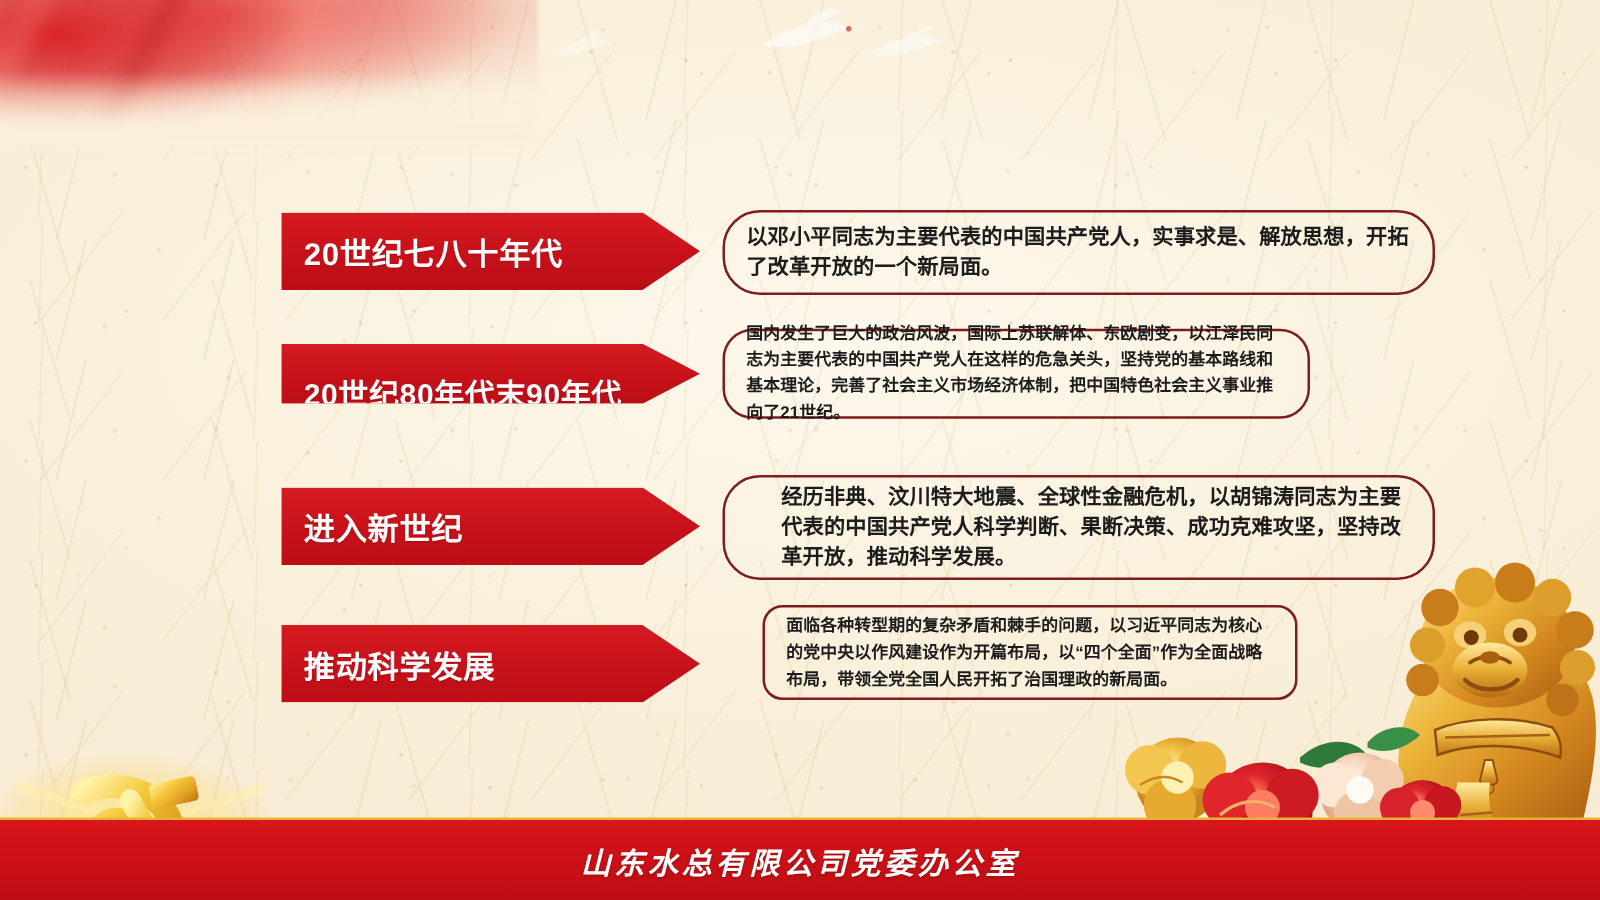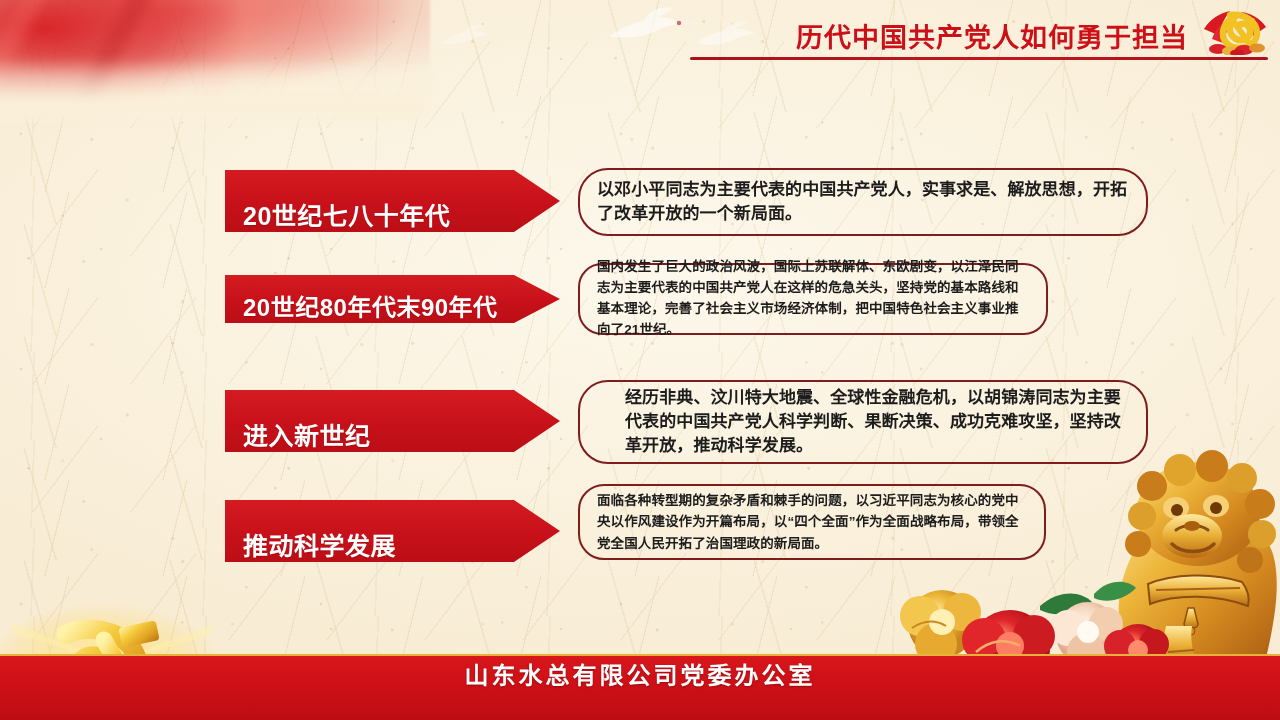--- a/index.html
+++ b/index.html
@@ -119,21 +119,21 @@
 
   #header-emblem { position: absolute; right: 6px; top: 5px; width: 74px; height: 50px; }
 
   
   .row { position: absolute; left: 0; width: 1280px; }
 
   
   .arrow {
     position: absolute;
     display: flex;
-    align-items: flex-end;
+    align-items: center;
     background: linear-gradient(180deg, #d41b20 0%, #c8111a 52%, #bb0e16 100%);
     clip-path: polygon(0 0, calc(100% - 46px) 0, 100% 50%, calc(100% - 46px) 100%, 0 100%);
     box-shadow: 0 1px 2px rgba(120,10,14,.18);
   }
   .arrow-label {
     color: #fff;
     font-weight: 700;
     white-space: nowrap;
     padding-left: 18px;
     letter-spacing: .5px;
@@ -164,23 +164,24 @@
   #lion-deco { position: absolute; right: 0; bottom: 52px; width: 400px; height: 230px; }
 
   
   #footer {
     position: absolute;
     left: 0; bottom: 0;
     width: 1280px; height: 66px;
     background: linear-gradient(180deg, #d8161c 0%, #cc1016 48%, #bd0d14 100%);
     border-top: 2px solid #e8b23a;
     display: flex;
-    align-items: flex-start;
+    align-items: center;
     justify-content: center;
     overflow: hidden;
+    font-style: italic;
   }
   #footer-text {
     color: #ffffff;
     font-size: 24px;
     font-weight: 700;
     letter-spacing: 3px;
     text-shadow: 0 1px 2px rgba(110,6,10,.55);
     position: relative;
     z-index: 2;
   }
@@ -212,44 +213,20 @@
       <path d="M34 13 C39 5 49 2 58 4 C51 7 45 11 40 16 Z" fill="#fdfdfd"></path>
     </svg>
   </div>
   <div class="dove" style="left:436px; top:22px; width:60px; height:30px; opacity:.34;">
     <svg viewBox="0 0 60 30" width="60" height="30">
       <path d="M5 21 C17 12 28 10 39 9 C45 9 50 11 53 13 C47 13 41 15 36 17 C28 21 16 24 5 21 Z" fill="#ffffff"></path>
       <path d="M28 11 C32 4 41 2 48 3 C42 6 37 9 33 13 Z" fill="#fdfdfd"></path>
     </svg>
   </div>
 
-  <div id="header">
-    <div id="header-title">历代中国共产党人如何勇于担当</div>
-    <div id="header-rule"></div>
-
-    <div id="header-emblem">
-      <svg viewBox="0 0 74 50" width="74" height="50">
-
-        <path d="M4 24 C10 14 20 8 30 6 C24 14 20 22 18 30 Z" fill="#d8191f"></path>
-        <path d="M12 34 C16 22 26 13 38 9 C30 19 25 29 23 38 Z" fill="#e2282c"></path>
-        <path d="M66 22 C60 13 50 8 41 7 C47 15 51 23 53 31 Z" fill="#d8191f"></path>
-
-        <path d="M30 10 C45 8 57 17 57 28 C57 37 49 43 39 43 C30 43 23 37 23 29 C23 22 27 15 34 13
-                 C30 18 29 24 31 29 C34 35 42 37 47 33 C51 30 51 24 48 21 C45 18 40 18 38 21" fill="none" stroke="#f2c224" stroke-width="6.5" stroke-linecap="round"></path>
-        <path d="M33 16 L49 38" stroke="#f2c224" stroke-width="6" stroke-linecap="round"></path>
-        <rect x="44" y="14" width="11" height="6" rx="1.5" fill="#f2c224" transform="rotate(-14 49 17)"></rect>
-
-        <ellipse cx="18" cy="44" rx="9" ry="5" fill="#d8212a"></ellipse>
-        <ellipse cx="30" cy="46" rx="8" ry="4.5" fill="#e8b23a"></ellipse>
-        <ellipse cx="44" cy="45" rx="9" ry="5" fill="#d8212a"></ellipse>
-        <ellipse cx="57" cy="43" rx="8" ry="4.5" fill="#e0922c"></ellipse>
-        <ellipse cx="37" cy="48" rx="7" ry="3.5" fill="#c9181f"></ellipse>
-      </svg>
-    </div>
-  </div>
 
   <div class="row" style="top:170px;">
     <div class="arrow" style="left:225px; top:0; width:335px; height:62px;">
       <span class="arrow-label" style="font-size:25px;">20世纪七八十年代</span>
     </div>
     <div class="bubble" style="left:578px; top:-2px; width:570px; height:68px;">
       <div class="bubble-text" style="font-size:17px;">以邓小平同志为主要代表的中国共产党人，实事求是、解放思想，开拓了改革开放的一个新局面。</div>
     </div>
   </div>
 
@@ -268,21 +245,21 @@
     </div>
     <div class="bubble" style="left:578px; top:-10px; width:570px; height:84px;">
       <div class="bubble-text" style="font-size:17px;margin-left:28px;">经历非典、汶川特大地震、全球性金融危机，以胡锦涛同志为主要代表的中国共产党人科学判断、果断决策、成功克难攻坚，坚持改革开放，推动科学发展。</div>
     </div>
   </div>
 
   <div class="row" style="top:500px;">
     <div class="arrow" style="left:225px; top:0; width:335px; height:62px;">
       <span class="arrow-label" style="font-size:25px;">推动科学发展</span>
     </div>
-    <div class="bubble" style="left:578px; top:-16px; width:468px; height:76px; border-radius:26px;">
+    <div class="bubble" style="left:610px; top:-16px; width:428px; height:76px; border-radius:16px;">
       <div class="bubble-text" style="font-size:13.5px; line-height:1.58;">面临各种转型期的复杂矛盾和棘手的问题，以习近平同志为核心的党中央以作风建设作为开篇布局，以“四个全面”作为全面战略布局，带领全党全国人民开拓了治国理政的新局面。</div>
     </div>
   </div>
 
   <div id="lion-deco">
     <svg viewBox="0 0 400 230" width="400" height="230">
       <defs>
         <linearGradient id="goldLion" x1="0" y1="0" x2="1" y2="1">
           <stop offset="0%" stop-color="#fbe08a"></stop>
           <stop offset="32%" stop-color="#edb53a"></stop>

